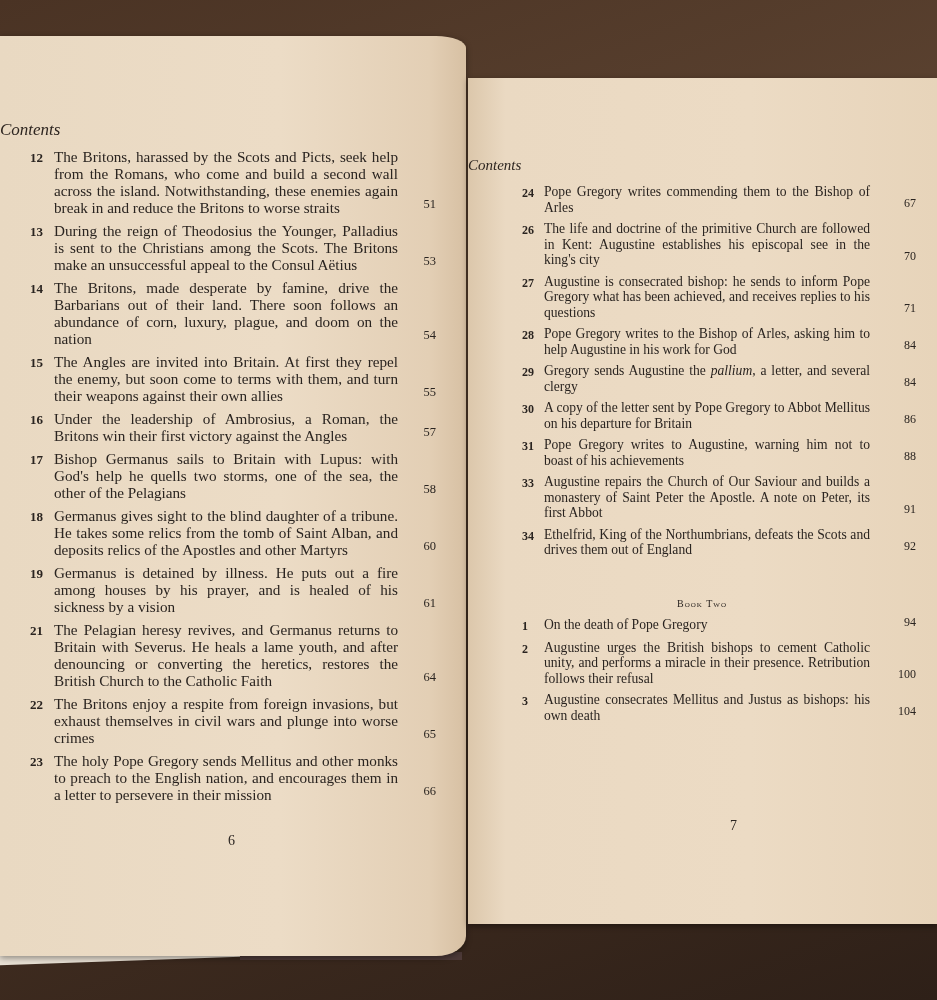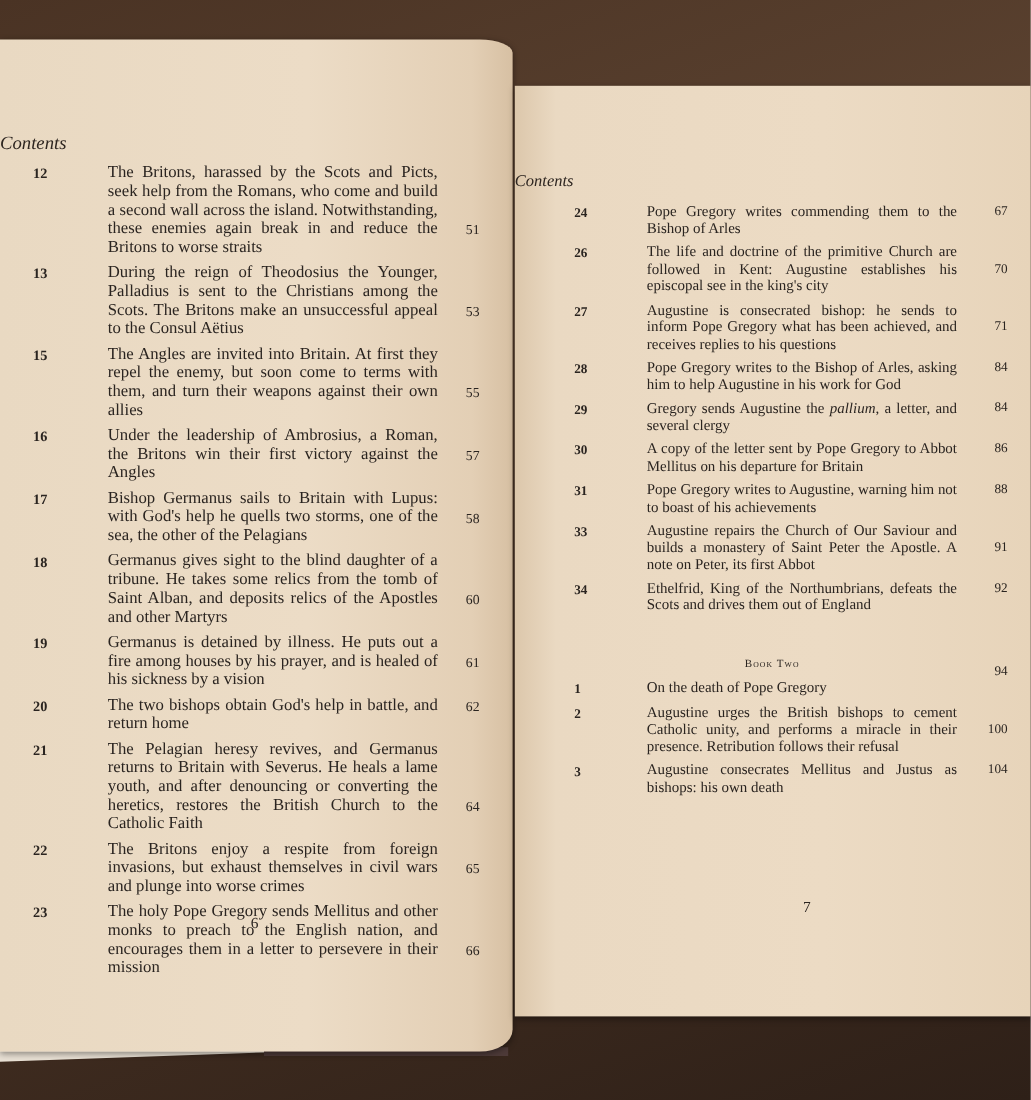--- a/index.html
+++ b/index.html
@@ -31,25 +31,25 @@
   .header {
     position:absolute; font-style:italic; font-size:17px; text-align:left; color:#2d2520;
   }
   .left .header { left:0; width:470px; top:84px; }
   .right .header { left:0; width:530px; top:79px; font-size:15px; }
   .entries { position:absolute; }
   .left .entries { left:30px; top:112px; width:420px; }
   .right .entries { left:54px; top:106px; width:400px; }
   .entry { position:relative; display:flex; margin-bottom:6px; }
   .num { width:24px; flex:none; font-size:13px; padding-top:2px; font-weight:bold; }
-  .text { flex:1; font-size:15.2px; line-height:17px;margin-left:44px; }
+  .text { flex:1; font-size:15.2px; line-height:17px; }
   .left .text { padding-right:52px; text-align:justify; }
   .right .num { width:22px; font-size:12px; }
   .right .text { font-size:13.6px; line-height:15.5px; padding-right:52px; text-align:justify; }
-  .pg { position:absolute; right:14px; bottom:16px; font-size:12.5px; }
+  .pg { position:absolute; right:14px; bottom:4px; font-size:12.5px; }
   .right .pg { right:6px; font-size:12px; }
   .book-heading {
     text-align:center; font-variant: small-caps; font-size:10px; letter-spacing:1px;
     margin:40px 0 8px -40px;
   }
   .folio { position:absolute; font-size:14px; }
   .left .folio { left:228px; top:797px; }
   .right .folio { left:262px; top:740px; }
   .italic { font-style:italic; }
 </style>
@@ -66,20 +66,25 @@
         <span class="num">12</span>
         <span class="text">The Britons, harassed by the Scots and Picts, seek help from the Romans, who come and build a second wall across the island. Notwithstanding, these enemies again break in and reduce the Britons to worse straits</span>
         <span class="pg">51</span>
       </div>
     <div class="entry">
         <span class="num">13</span>
         <span class="text">During the reign of Theodosius the Younger, Palladius is sent to the Christians among the Scots. The Britons make an unsuccessful appeal to the Consul Aëtius</span>
         <span class="pg">53</span>
       </div>
     <div class="entry">
+        <span class="num">14</span>
+        <span class="text">The Britons, made desperate by famine, drive the Barbarians out of their land. There soon follows an abundance of corn, luxury, plague, and doom on the nation</span>
+        <span class="pg">54</span>
+      </div>
+    <div class="entry">
         <span class="num">15</span>
         <span class="text">The Angles are invited into Britain. At first they repel the enemy, but soon come to terms with them, and turn their weapons against their own allies</span>
         <span class="pg">55</span>
       </div>
     <div class="entry">
         <span class="num">16</span>
         <span class="text">Under the leadership of Ambrosius, a Roman, the Britons win their first victory against the Angles</span>
         <span class="pg">57</span>
       </div>
     <div class="entry">
@@ -89,25 +94,20 @@
       </div>
     <div class="entry">
         <span class="num">18</span>
         <span class="text">Germanus gives sight to the blind daughter of a tribune. He takes some relics from the tomb of Saint Alban, and deposits relics of the Apostles and other Martyrs</span>
         <span class="pg">60</span>
       </div>
     <div class="entry">
         <span class="num">19</span>
         <span class="text">Germanus is detained by illness. He puts out a fire among houses by his prayer, and is healed of his sickness by a vision</span>
         <span class="pg">61</span>
-      </div>
-    <div class="entry">
-        <span class="num">20</span>
-        <span class="text">The two bishops obtain God's help in battle, and return home</span>
-        <span class="pg">62</span>
       </div>
     <div class="entry">
         <span class="num">21</span>
         <span class="text">The Pelagian heresy revives, and Germanus returns to Britain with Severus. He heals a lame youth, and after denouncing or converting the heretics, restores the British Church to the Catholic Faith</span>
         <span class="pg">64</span>
       </div>
     <div class="entry">
         <span class="num">22</span>
         <span class="text">The Britons enjoy a respite from foreign invasions, but exhaust themselves in civil wars and plunge into worse crimes</span>
         <span class="pg">65</span>

